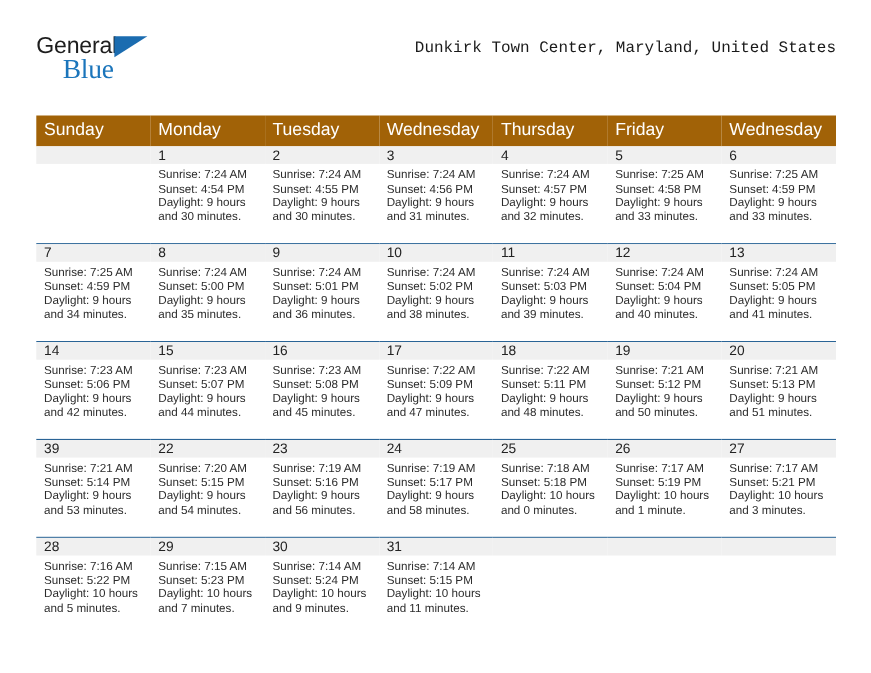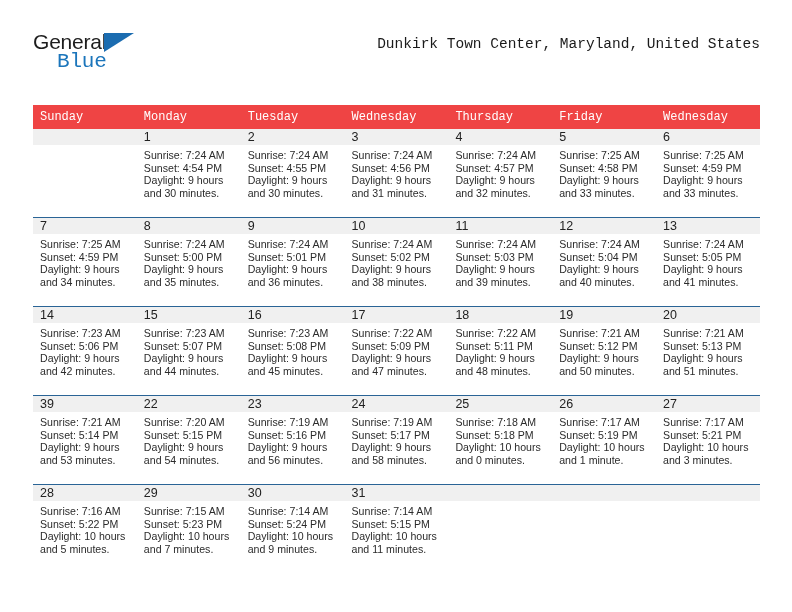--- a/index.html
+++ b/index.html
@@ -47,24 +47,24 @@
     font-size: 21px;
     letter-spacing: -0.2px;
     color: #1d1d1d;
     font-family: "Liberation Sans", sans-serif;
     white-space: nowrap;
   }
   .brand-blue {
     position: absolute;
     left: 24px;
     top: 20px;
-    font-size: 21px;
+    font-size: 25px;
     letter-spacing: -0.2px;
     color: #1b75bb;
-    font-family: Liberation Mono, monospace;
+    font-family: Liberation Serif, serif;
     white-space: nowrap;
   }
   .brand-triangle {
     position: absolute;
     left: 71px;
     top: 3px;
     width: 0;
     height: 0;
     border-left: 30px solid #1b6cb0;
     border-bottom: 19px solid transparent;
@@ -97,29 +97,28 @@
   
   .calendar {
     position: absolute;
     left: 33px;
     top: 105px;
     width: 727px;
     border-collapse: collapse;
     table-layout: fixed;
   }
   .calendar th {
-    background: #ef4444;
+    background: #a16207;
     color: #ffffff;
-    font-size: 12px;
+    font-size: 16px;
     font-weight: normal;
     text-align: left;
     padding: 5px 0 5px 7px;
     height: 11px;
     vertical-align: middle;
-    font-family: Liberation Mono, monospace;
   }
   .calendar td {
     vertical-align: top;
     padding: 0;
     width: 103.85px;
     border-top: 1.6px solid #2a6496;
   }
   .calendar tr.week-first td {
     border-top: none;
   }

